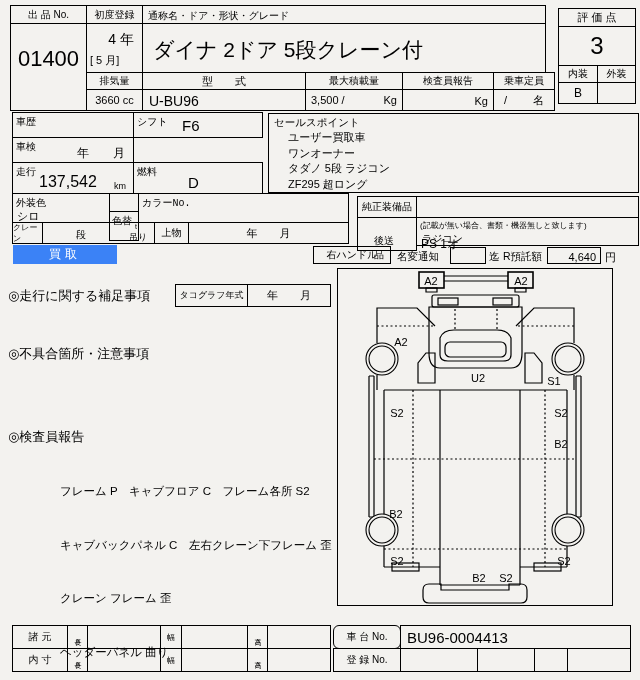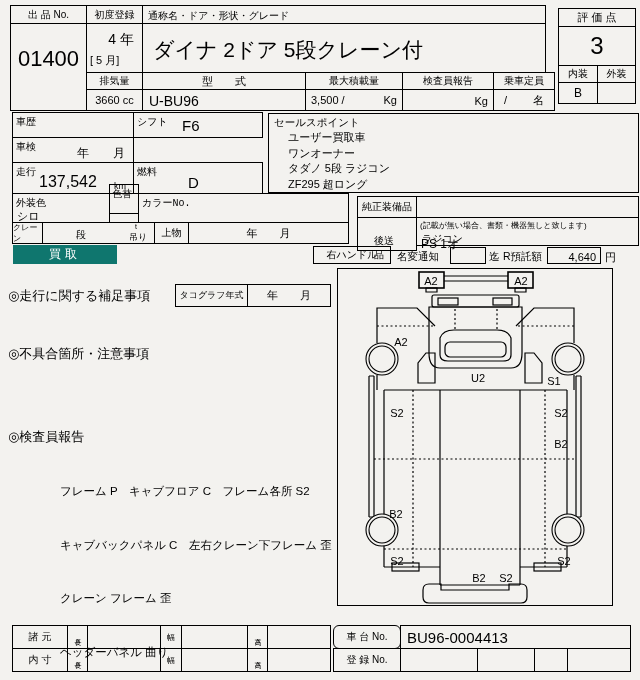--- a/index.html
+++ b/index.html
@@ -5,21 +5,21 @@
   html,body{margin:0;padding:0;}
   .canvas{position:relative;width:640px;height:680px;background:#f3f2ef;
     font-family:"Liberation Sans","DejaVu Sans",sans-serif;color:#000;overflow:hidden;}
   .cell{position:absolute;border:1px solid #000;box-sizing:border-box;background:transparent;}
   .txt{position:absolute;white-space:pre;}
   .c{display:flex;align-items:center;justify-content:center;}
   .lbl{font-size:10px;}
   .between{display:flex;align-items:center;justify-content:space-between;}
   .corner{position:absolute;top:2px;left:3px;font-size:10px;font-family:Liberation Mono, monospace;}
   .vtext{writing-mode:vertical-rl;text-orientation:upright;font-size:7px;line-height:8px;}
-  .badge{background:#0f766e;color:#fff;}
+  .badge{background:#3b82f6;color:#fff;}
   .repline{font-size:11.5px;line-height:17.6px;white-space:pre;margin-left:43px;}
   .salespt{font-size:11px;line-height:15.5px;margin-left:14px;white-space:pre;}
 </style>
 </head>
 <body>
 
 <div class="canvas">
 
   <div class="cell c lbl" style="left:10px;top:5px;width:77px;height:19px;">出 品 No.</div>
   <div class="cell" style="left:10px;top:23px;width:77px;height:88px;">
@@ -79,21 +79,21 @@
     <span class="txt" style="left:101px;top:18px;font-size:9px;">km</span>
   </div>
   <div class="cell" style="left:133px;top:162px;width:130px;height:32px;">
     <span class="corner">燃料</span>
     <span class="txt" style="left:54px;top:11px;font-size:15px;">D</span>
   </div>
   <div class="cell" style="left:12px;top:193px;width:98px;height:30px;">
     <span class="corner">外装色</span>
     <span class="txt" style="left:4px;top:15px;font-size:11px;">シロ</span>
   </div>
-  <div class="cell" style="left:109px;top:184px;width:30px;height:30px;">
+  <div class="cell" style="left:109px;top:211px;width:30px;height:30px;">
     <span class="corner" style="left:2px;">色替</span>
   </div>
   <div class="cell" style="left:138px;top:193px;width:211px;height:30px;">
     <span class="corner">カラーNo.</span>
   </div>
   <div class="cell c" style="left:12px;top:222px;width:31px;height:22px;font-size:8px;">クレーン</div>
   <div class="cell" style="left:42px;top:222px;width:113px;height:22px;">
     <span class="txt" style="left:33px;top:5px;font-size:10px;">段</span>
     <span class="txt" style="left:92px;top:0px;font-size:7px;">t</span>
     <span class="txt" style="left:86px;top:8px;font-size:9px;">吊り</span>

